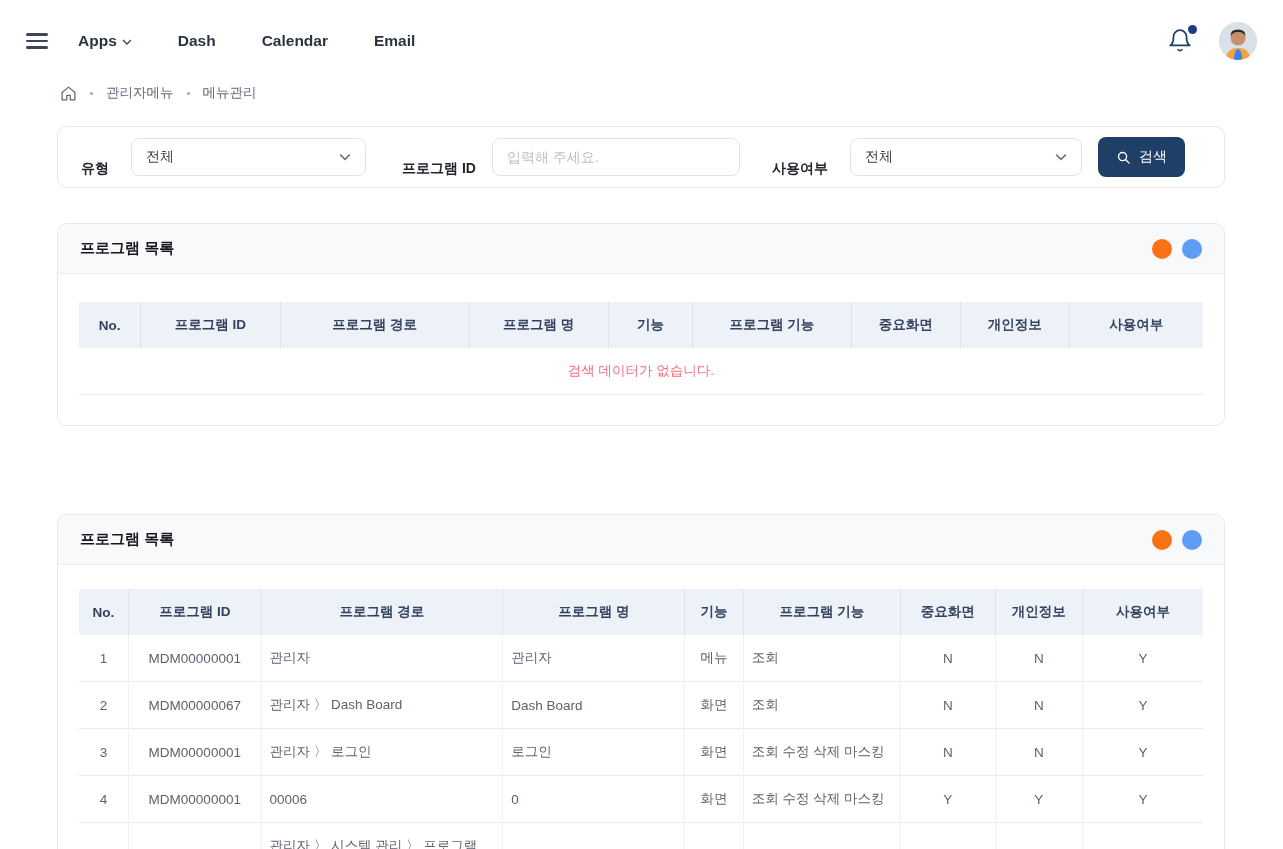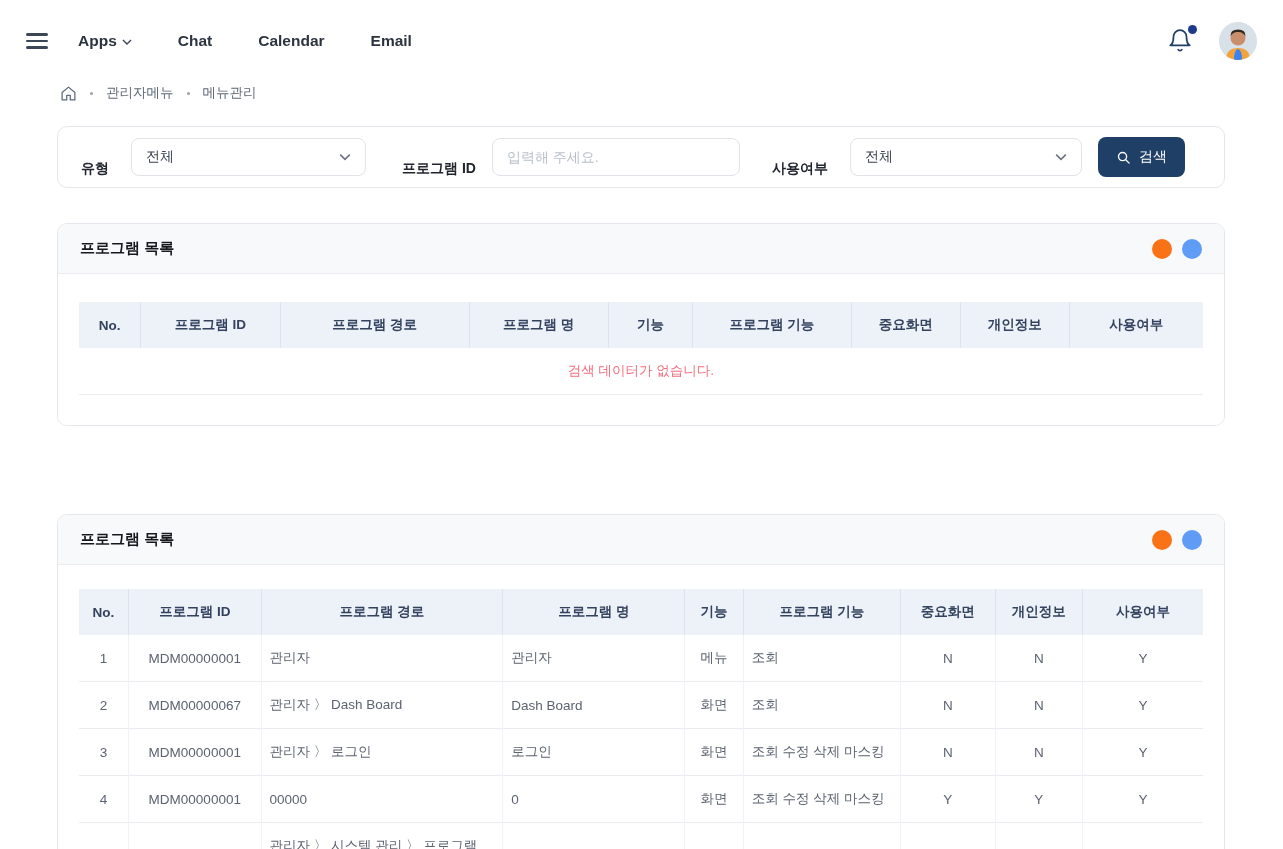--- a/index.html
+++ b/index.html
@@ -78,21 +78,21 @@
         <span></span>
     </div>
     <div class="nav">
       <div class="nav-item">
         <span>Apps</span>
         <svg class="chev" viewBox="0 0 10 10">
             <path d="M1 3 L5 7 L9 3" fill="none" stroke="#3b4656" stroke-width="1.4"></path>
           </svg>
       </div>
       <div class="nav-item">
-        <span>Chat</span>
+        <span>Dash</span>
       </div>
       <div class="nav-item">
         <span>Calendar</span>
       </div>
       <div class="nav-item">
         <span>Email</span>
       </div>
     </div>
   </div>
   <div class="topbar-right">
@@ -258,21 +258,21 @@
           <td class="left">로그인</td>
           <td>화면</td>
           <td class="left">조회 수정 삭제 마스킹</td>
           <td>N</td>
           <td>N</td>
           <td>Y</td>
         </tr>
         <tr>
           <td>4</td>
           <td>MDM00000001</td>
-          <td class="left">00000</td>
+          <td class="left">00006</td>
           <td class="left">0</td>
           <td>화면</td>
           <td class="left">조회 수정 삭제 마스킹</td>
           <td>Y</td>
           <td>Y</td>
           <td>Y</td>
         </tr>
         <tr>
           <td>5</td>
           <td>MDM00000001</td>

